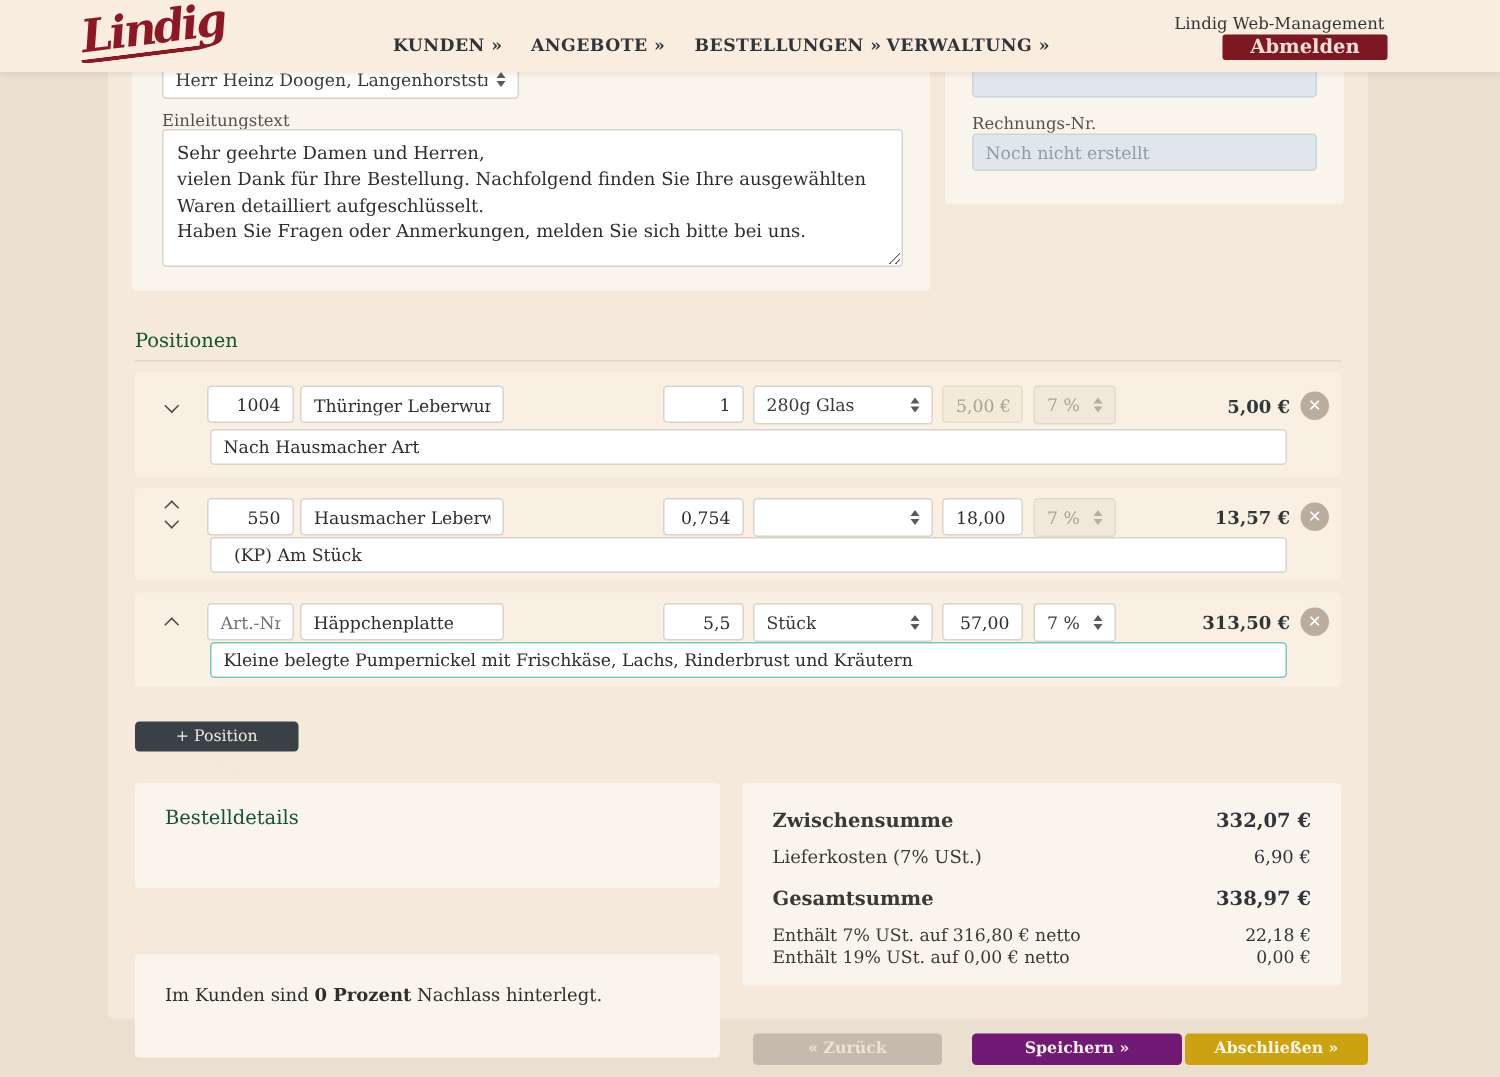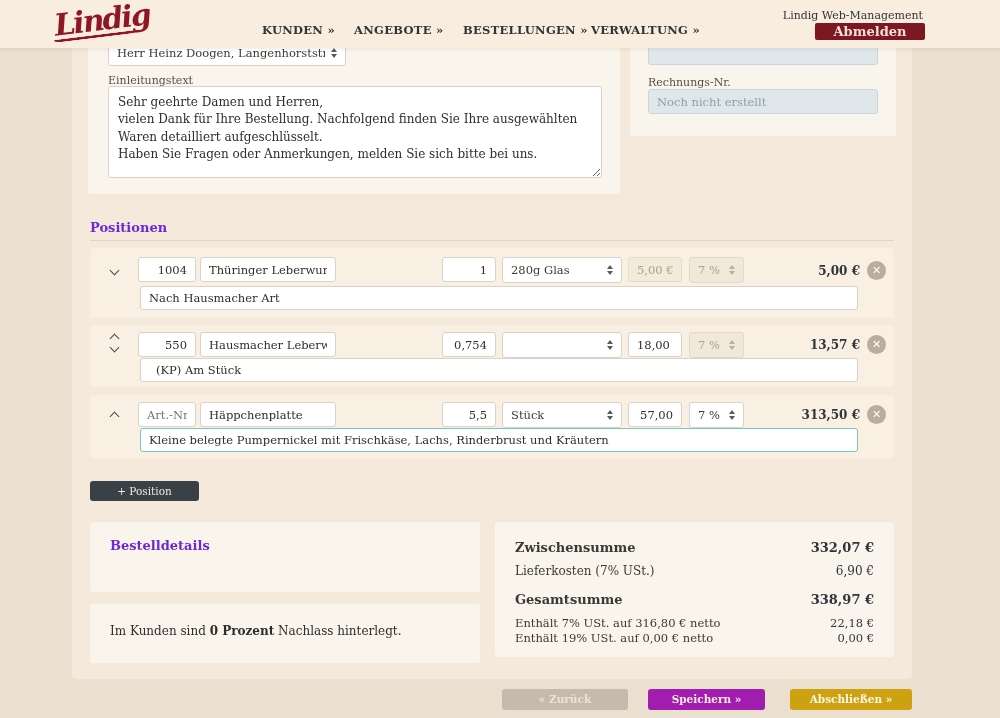--- a/index.html
+++ b/index.html
@@ -82,21 +82,21 @@
   .fselect.disabled .arr .dn{ border-top-color:#b7ae9f; }
 
   textarea.intro{
     position:absolute; left:20px; top:50px; width:494px; height:92px;
     background:#fff; border:1px solid #d9d3c9; border-radius:3px;
     font-family:"DejaVu Serif", serif; font-size:12px; color:#2e2e2a;
     padding:7px 9px; line-height:1.45; resize:vertical; outline:none;
   }
 
   
-  .sec-heading{ position:absolute; font-size:13px; font-weight:bold; color:#6d28d9; }
+  .sec-heading{ position:absolute; font-size:13px; font-weight:normal; color:#14532d; }
   .divider{ position:absolute; left:18px; width:804px; border-top:1px solid #e3d5c3; }
 
   .pos-row{
     position:absolute; left:18px; width:804px;
     background:#f9efe2; border-radius:3px;
   }
   .chev{ position:absolute; width:9px; height:9px; cursor:pointer; }
   .chev::before{
     content:""; position:absolute; left:1px; top:1px; width:6px; height:6px;
     border-right:1.8px solid #4c4c47; border-bottom:1.8px solid #4c4c47;
@@ -118,40 +118,40 @@
 
   .add-btn{
     position:absolute; left:18px; top:449px; width:109px; height:20px;
     background:#394046; color:#efe9df; border:none; border-radius:3px;
     font-family:"DejaVu Serif", serif; font-size:10.5px;
     text-align:center; line-height:20px; cursor:pointer;
   }
 
   
   .panel-details { left:18px; top:490px; width:390px; height:70px; }
-  .panel-discount{ left:18px; top:572px; width:390px; height:59px; }
+  .panel-discount{ left:18px; top:604px; width:390px; height:69px; }
   .panel-totals  { left:423px; top:490px; width:399px; height:135px; }
 
   .tot-row{ position:absolute; left:20px; right:20px; display:flex; justify-content:space-between; }
   .tot-row .lbl{ font-size:12px; color:#3a3a35; }
   .tot-row .val{ font-size:12px; color:#2f353a; }
   .tot-row.bold .lbl, .tot-row.bold .val{ font-weight:bold; font-size:13px; }
   .tot-row.small .lbl, .tot-row.small .val{ font-size:11.5px; }
 
   .discount-text{ position:absolute; left:20px; top:20px; font-size:12px; color:#2e2e2a; }
   .discount-text b{ font-weight:bold; }
 
   
   .foot-btn{
     position:absolute; top:689px; height:21px; border:none; border-radius:3px;
     font-family:"DejaVu Serif", serif; font-size:10.5px; font-weight:bold;
     text-align:center; line-height:21px; cursor:pointer;
   }
   .btn-back  { left:502px; width:126px; background:#c5baad; color:#ece3d6; }
-  .btn-save  { left:648px; width:117px; background:#a21caf; color:#f7eee6; }
+  .btn-save  { left:648px; width:140px; background:#701a75; color:#f7eee6; }
   .btn-finish{ left:790px; width:122px; background:#cda211; color:#fdf6e8; }
 </style>
 </head>
 <body>
 
 <div class="header">
   <div class="logo">Lindig</div>
   <div class="nav-item nav-kunden">KUNDEN »</div>
   <div class="nav-item nav-angebote">ANGEBOTE »</div>
   <div class="nav-item nav-bestellungen">BESTELLUNGEN »</div>

